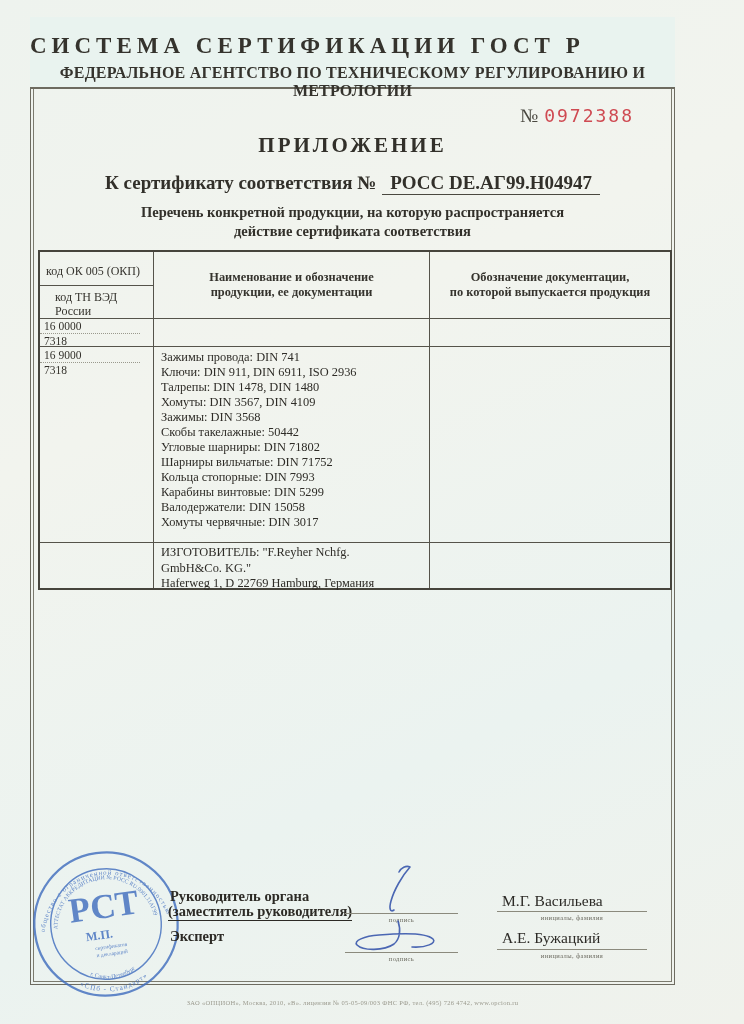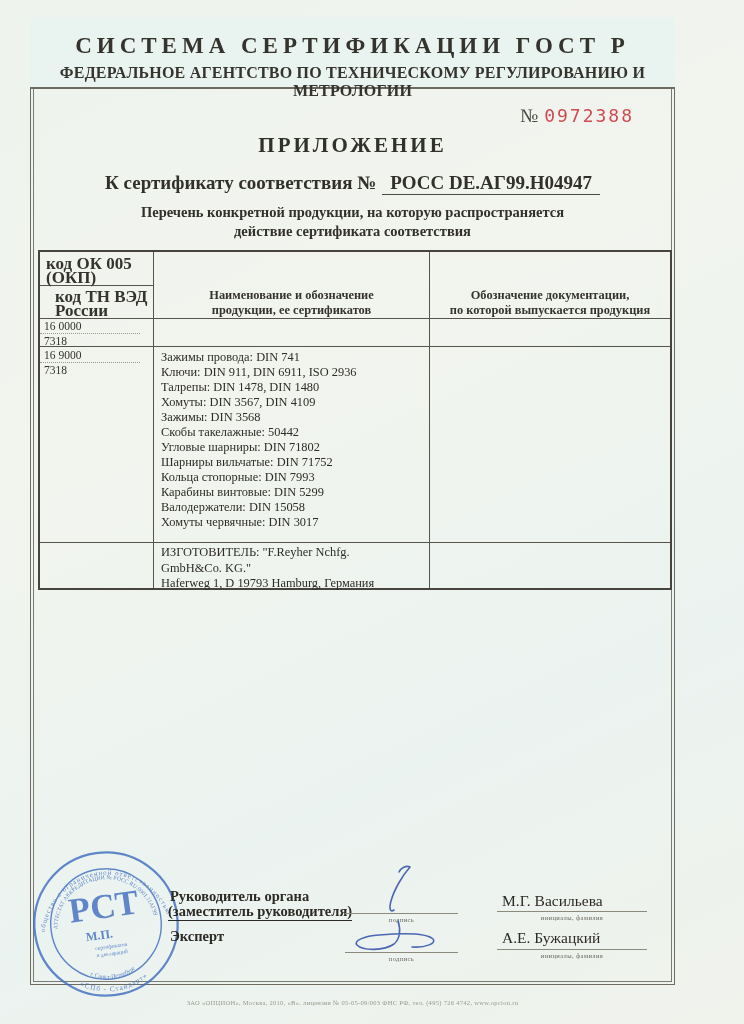--- a/index.html
+++ b/index.html
@@ -15,21 +15,21 @@
     background:linear-gradient(155deg,#eef3ee 0%,#f2f4ee 35%,#ebf3f0 70%,#f0f2ec 100%); }
 
   
   .frame-outer { position:absolute; left:30px; top:17px; width:645px; height:968px;
     border:1px solid #6d6b60; }
   .frame-inner { position:absolute; inset:2px; border:1px solid #7b7a6e; }
 
   
   .header-box { position:absolute; left:30px; top:17px; width:645px; height:72px;
     background:#e9f3ef; border-bottom:2px solid #6d6b60; }
-  .header-title { position:absolute; left:0; right:0; top:16px; text-align:center;
+  .header-title { position:absolute; left:0; right:0; top:16px; 
     font-size:23px; font-weight:bold; letter-spacing:5px; color:#35332d; }
   .header-subtitle { position:absolute; left:0; right:0; top:47px; text-align:center;
     font-size:16px; font-weight:bold; letter-spacing:0.2px; color:#35332d; }
 
   .blank-number { position:absolute; left:520px; top:105px; width:160px; }
   .blank-number .sym { font-size:19px; color:#4a4840; margin-right:6px; }
   .blank-number .digits { font-family:"DejaVu Sans Mono",monospace; font-size:18px;
     letter-spacing:2px; color:#cf4a52; }
 
   .doc-title { position:absolute; left:30px; width:645px; top:133px; text-align:center;
@@ -41,23 +41,23 @@
 
   .desc-lines { position:absolute; left:30px; width:645px; top:203px; text-align:center;
     font-size:14.5px; font-weight:bold; line-height:19px; color:#32302a; }
 
   
   .tbl { position:absolute; left:38px; top:250px; width:634px; height:340px;
     border:2px solid #46443c; }
   .vl { position:absolute; top:0; bottom:0; width:1px; background:#55534a; }
   .hl { position:absolute; left:0; right:0; height:1px; background:#55534a; }
   .cell { position:absolute; font-size:12.4px; }
-  .cell.center { display:flex; align-items:flex-end; justify-content:center;
+  .cell.center { display:flex; align-items:center; justify-content:center;
     text-align:center; line-height:15px; font-weight:bold; color:#35332d; }
-  .c1h { padding:4px 4px 0 6px; font-weight:bold; color:#35332d; font-size:17px; line-height:14px;
+  .c1h { padding:4px 4px 0 6px; font-weight:normal; color:#35332d; font-size:12px; line-height:14px;
     display:flex; align-items:center; }
   .code-cell { position:absolute; left:0; width:113px; font-size:11.5px; color:#33312b; }
   .code-top { border-bottom:1px dotted #9a998d; padding:1px 0 1px 4px; width:100px; }
   .code-bot { padding:1px 0 1px 4px; }
   .products-cell { position:absolute; left:115px; top:96px; width:274px; height:194px;
     padding:2px 4px 0 6px; font-size:12.4px; line-height:15px; color:#2e2c27; }
   .man-cell { position:absolute; left:115px; top:292px; width:274px; height:46px;
     padding:1px 4px 0 6px; font-size:12.4px; line-height:15.5px; color:#2e2c27; }
 
   
@@ -124,21 +124,21 @@
     <div class="hl" style="top:94px"></div>
     <div class="hl" style="top:290px"></div>
     <div class="hl" style="top:33px; width:113px; right:auto;"></div>
 
     <div class="cell c1h" style="left:0; top:0; width:113px; height:33px;">код ОК 005 (ОКП)</div>
     <div class="cell c1h" style="left:0; top:34px; width:113px; height:32px;padding-left:15px;">код ТН ВЭД России</div>
 
     <div class="cell center" style="left:114px; top:0; width:275px; height:66px;">
       <div>
         <div>Наименование и обозначение</div>
-        <div>продукции, ее сертификатов</div>
+        <div>продукции, ее документации</div>
       </div>
     </div>
     <div class="cell center" style="left:390px; top:0; width:240px; height:66px;">
       <div>
         <div>Обозначение документации,</div>
         <div>по которой выпускается продукция</div>
       </div>
     </div>
 
     <div class="code-cell" style="top:67px;">
@@ -162,21 +162,21 @@
         <div>Шарниры вильчатые: DIN 71752</div>
         <div>Кольца стопорные: DIN 7993</div>
         <div>Карабины винтовые: DIN 5299</div>
         <div>Валодержатели: DIN 15058</div>
         <div>Хомуты червячные: DIN 3017</div>
       </div>
 
     <div class="man-cell">
       <div>ИЗГОТОВИТЕЛЬ: "F.Reyher Nchfg.</div>
       <div>GmbH&amp;Co. KG."</div>
-      <div>Haferweg 1, D 19793 Hamburg, Германия</div>
+      <div>Haferweg 1, D 22769 Hamburg, Германия</div>
     </div>
   </div>
 
   <svg class="stamp" viewBox="0 0 172 172">
     <circle class="ring" cx="86" cy="86" r="70" stroke-width="2.2"></circle>
     <circle class="ring" cx="86" cy="86" r="54" stroke-width="1.4"></circle>
     <path id="arcOT" d="M 24,100 A 62,62 0 1 1 148,100" fill="none"></path>
     <path id="arcOB" d="M 27,103 A 60,60 0 0 0 145,103" fill="none"></path>
     <path id="arcIT" d="M 39,100 A 48,48 0 1 1 133,100" fill="none"></path>
     <path id="arcIB" d="M 45,113 A 45,45 0 0 0 127,113" fill="none"></path>

